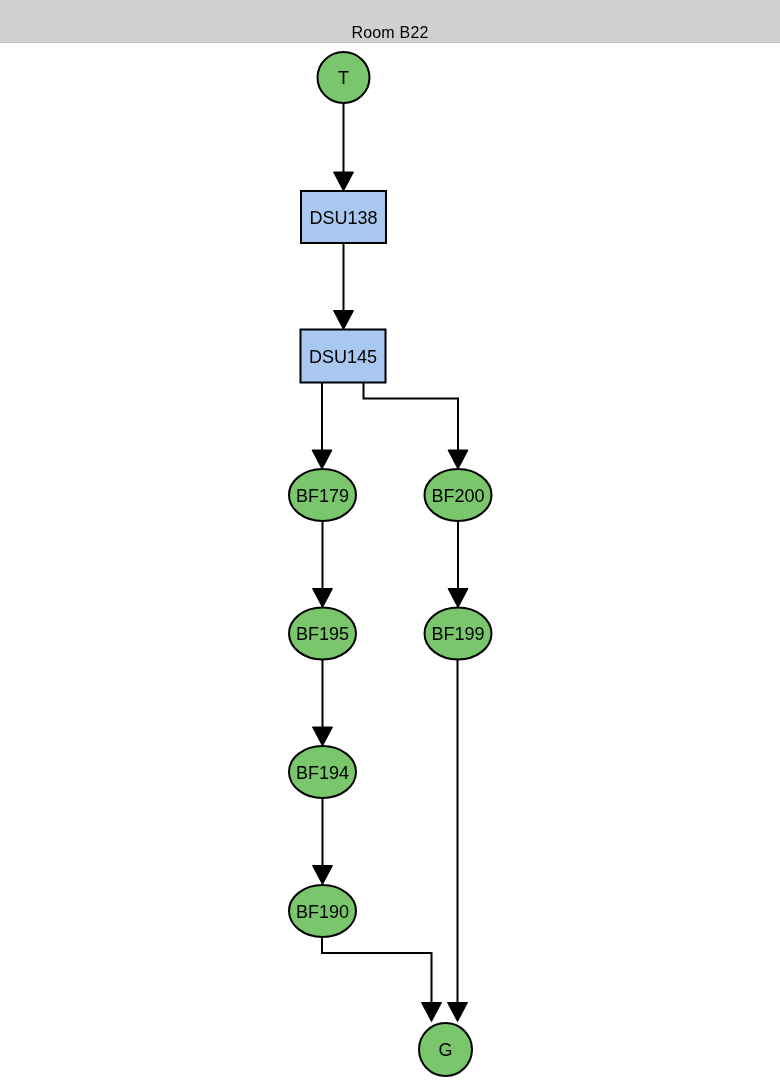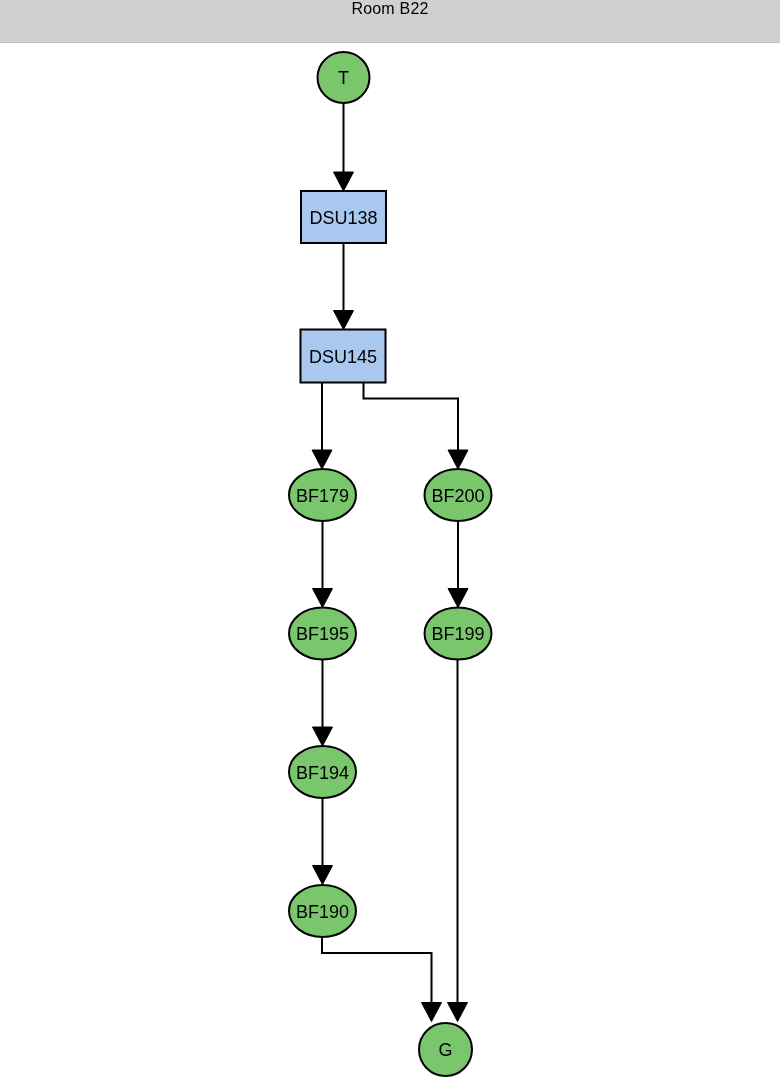--- a/index.html
+++ b/index.html
@@ -15,21 +15,21 @@
     background:var(--canvas-bg);
     font-family:"Liberation Sans", sans-serif;
     overflow:hidden;
     position:relative;
   }
   .cluster-header{
     position:absolute;top:0;left:0;
     width:780px;height:43px;
     background:var(--header-bg);
     border-bottom:1px solid #c2c2c2;
-    display:flex;align-items:flex-start;justify-content:center;
+    display:flex;align-items:flex-end;justify-content:center;
     box-sizing:border-box;
   }
   .cluster-header .title{
     font-size:16px;color:#000;
     letter-spacing:0.2px;
   }
   svg.graph{
     position:absolute;top:0;left:0;
     display:block;
   }

